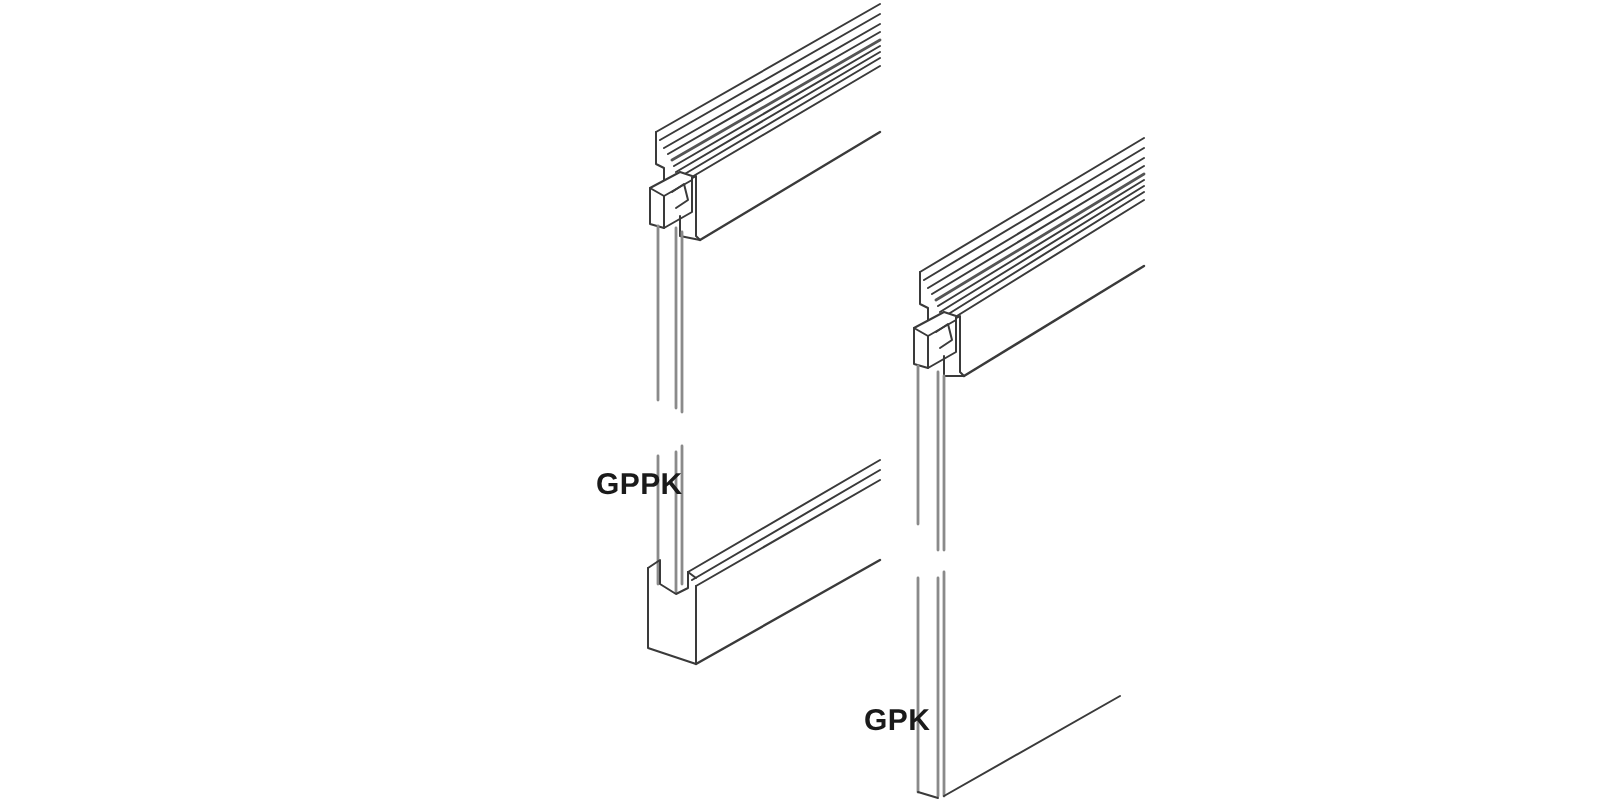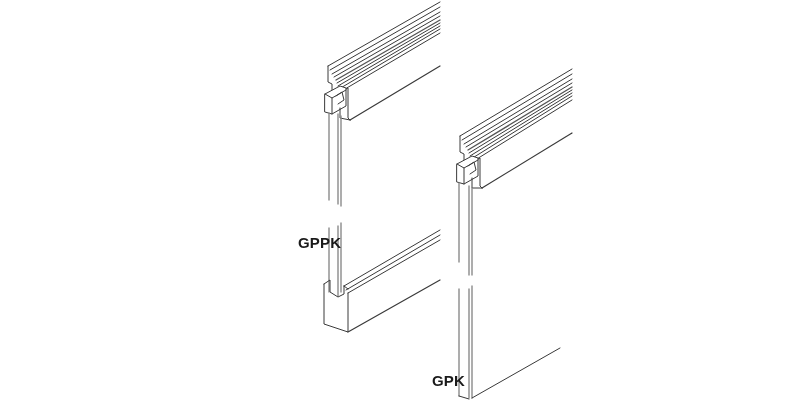--- a/index.html
+++ b/index.html
@@ -1,20 +1,20 @@
 <!DOCTYPE html>
 <html><head>
   <meta charset="utf-8">
   <style>
     html, body { margin: 0; padding: 0; background: #ffffff; }
     body { width: 800px; height: 400px; overflow: hidden; position: relative; font-family: "Liberation Sans", sans-serif; }
     #stage { position: absolute; left: 0; top: 0; width: 800px; height: 352px; padding-left: 48px; }
     .label { position: absolute; font-family: "Liberation Sans", sans-serif; font-weight: bold; font-size: 15px; color: #1a1a1a; letter-spacing: 0.2px; }
     #label-gppk { left: 298px; top: 234px; }
-    #label-gpk { left: 432px; top: 372px; }
+    #label-gpk { left: 432px; top: 352px; }
     svg line, svg polyline, svg polygon, svg path { stroke-linecap: round; stroke-linejoin: round; }
   </style>
 </head>
 <body>
 
 <div id="stage">
   <svg width="800" height="400" viewBox="0 0 800 400" xmlns="http://www.w3.org/2000/svg">
 
     <g fill="none" stroke="#3a3a3a" stroke-width="1">
 

